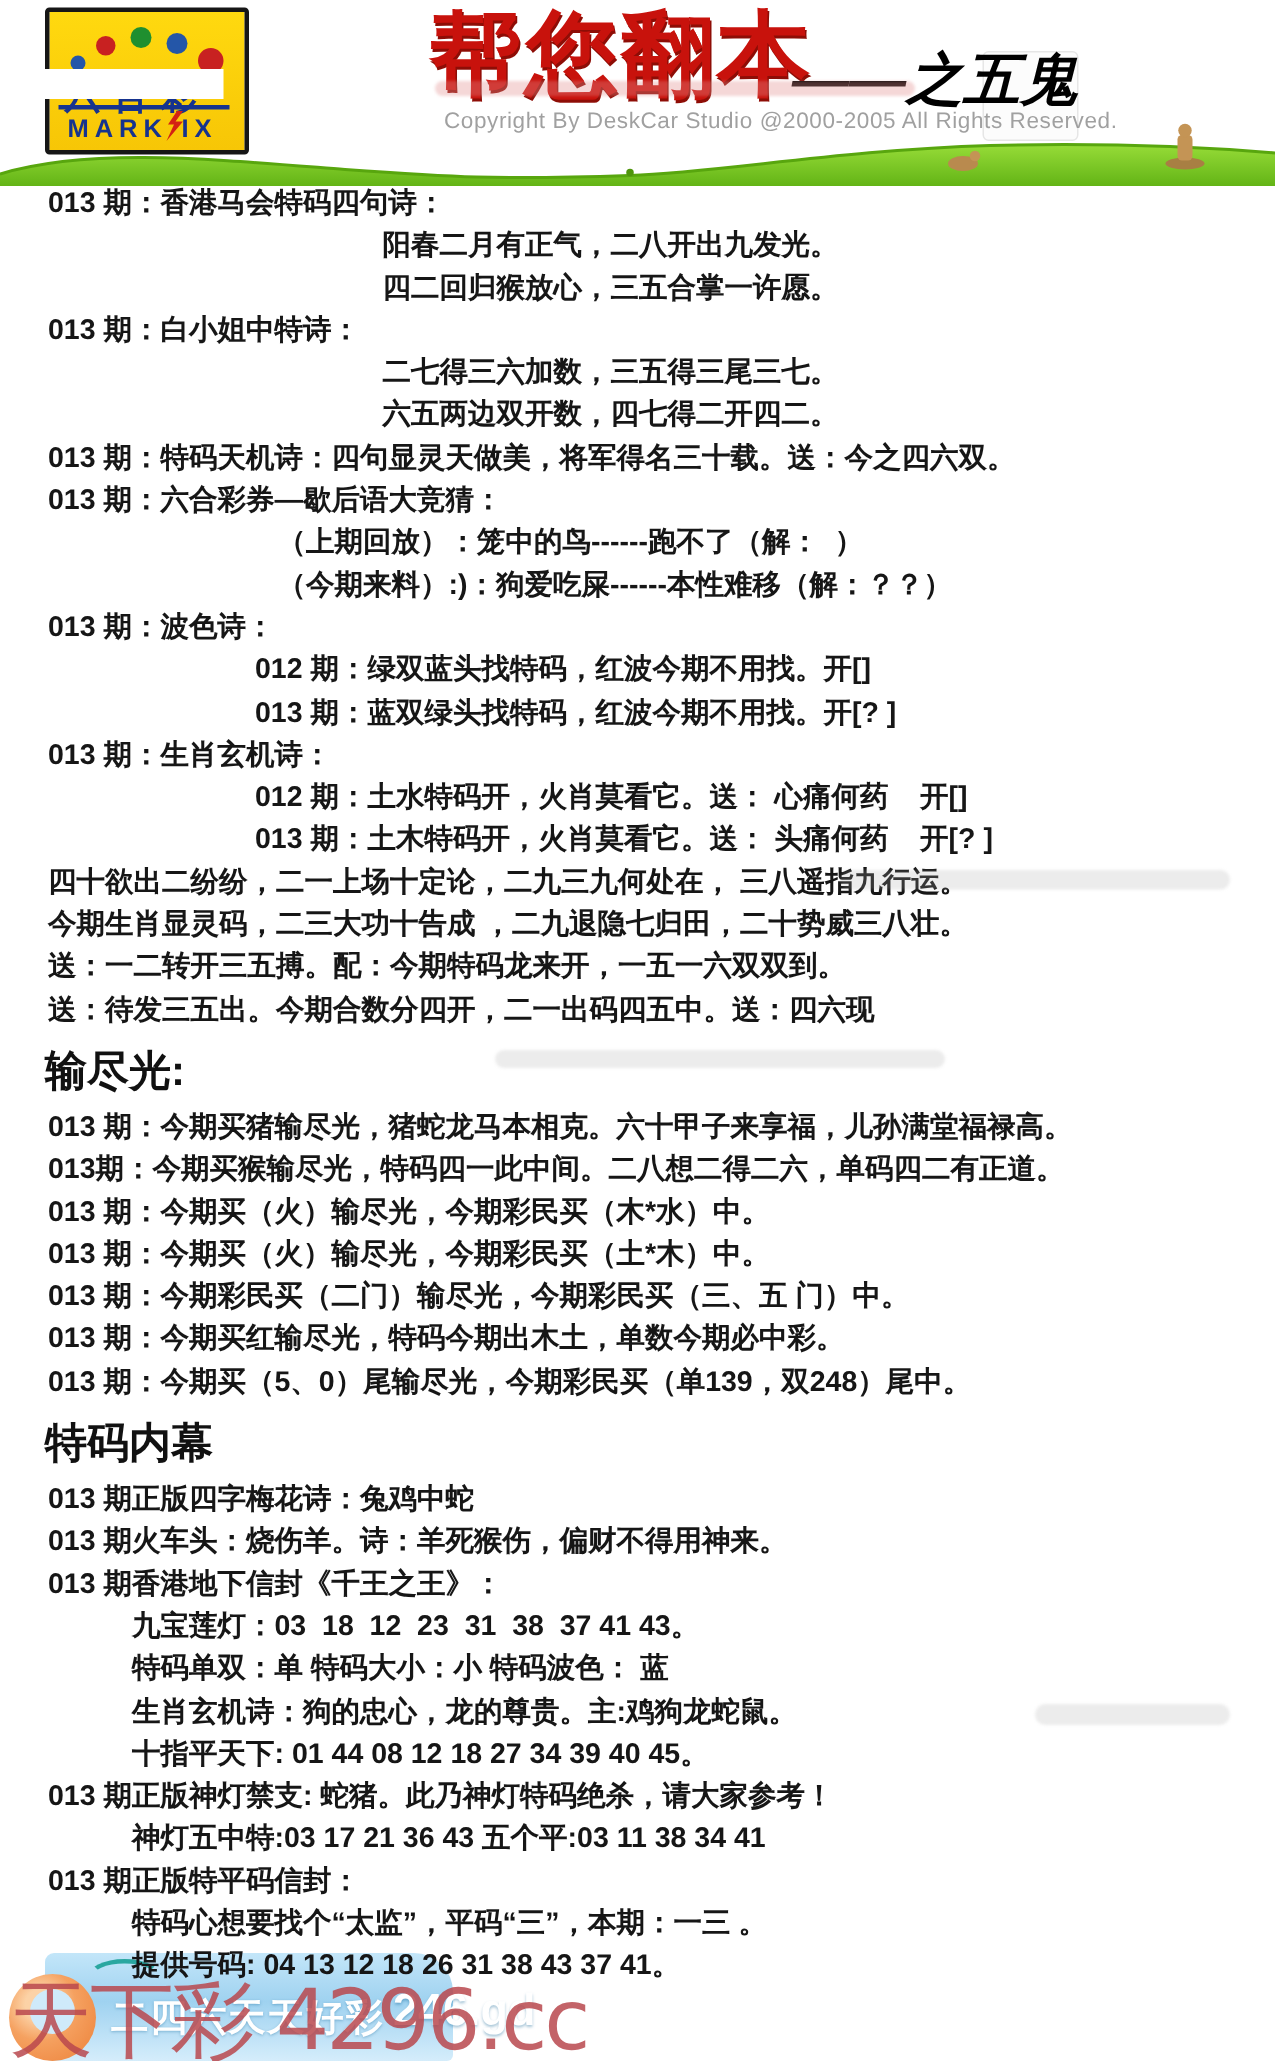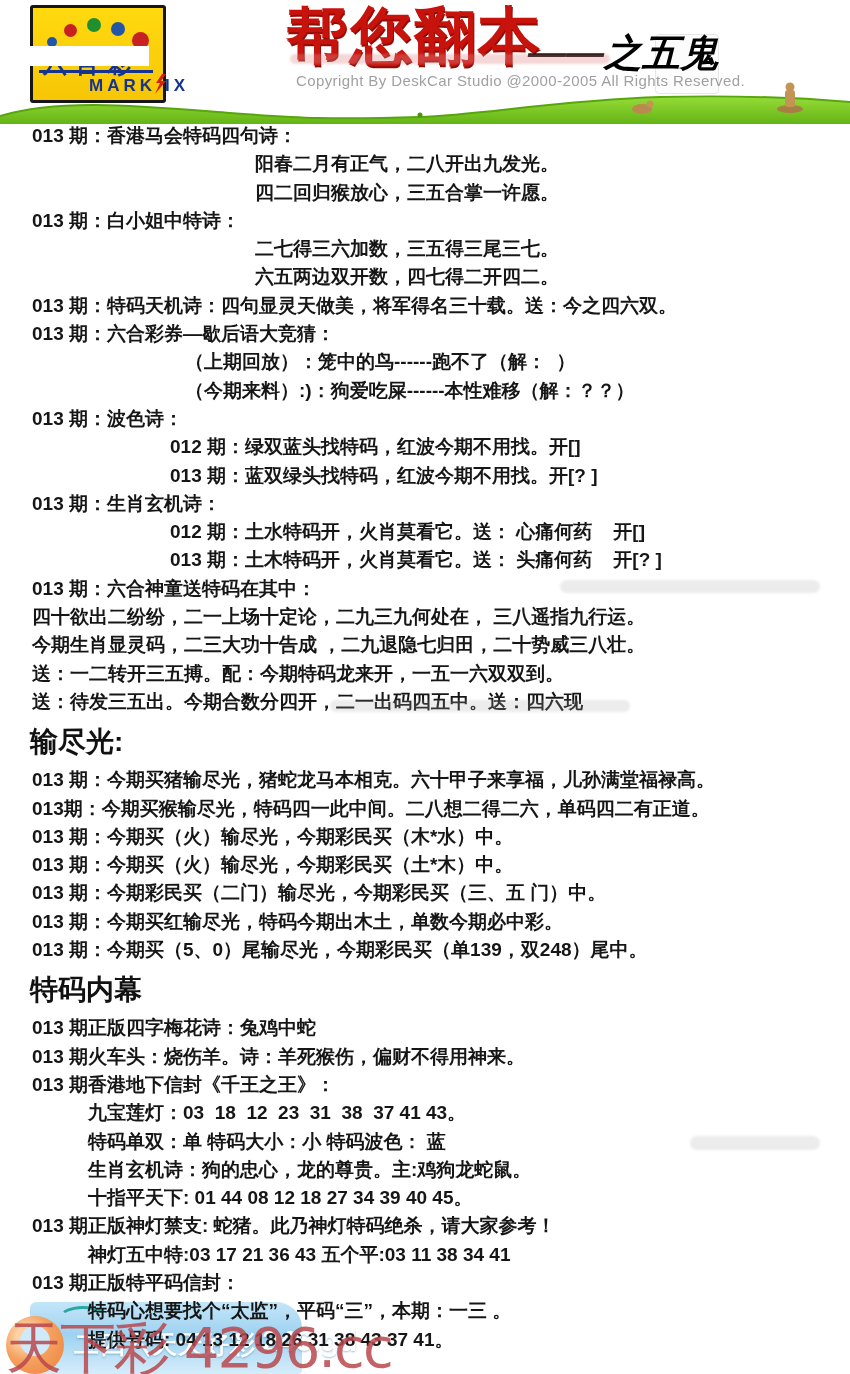--- a/index.html
+++ b/index.html
@@ -15,21 +15,21 @@
   .d1{left:14px;top:29px;width:10px;height:10px;background:#2456a8;}
   .d2{left:31px;top:16px;width:13px;height:13px;background:#c82121;}
   .d3{left:54px;top:10px;width:14px;height:14px;background:#1f8f2f;}
   .d4{left:78px;top:14px;width:14px;height:14px;background:#2456a8;}
   .d5{left:99px;top:24px;width:17px;height:17px;background:#c82121;}
   .brand-cn{position:absolute;left:10px;top:40px;width:112px;font-size:24px;font-weight:bold;
             color:#16338e;letter-spacing:8px;white-space:nowrap;}
   .white-band{position:absolute;left:-16px;top:38px;width:132px;height:20px;background:#ffffff;}
   .brand-line{position:absolute;left:6px;top:62px;width:114px;height:3px;background:#16338e;}
   .brand-row{position:absolute;left:0;top:66px;width:124px;text-align:center;font-size:17px;
-             font-weight:bold;color:#16338e;letter-spacing:4px;white-space:nowrap;margin-left:44px;}
+             font-weight:bold;color:#16338e;letter-spacing:4px;white-space:nowrap;}
   .brand-row svg{vertical-align:-3px;margin:0 -2px;}
   .title{position:absolute;left:286px;top:-6px;font-family:"DejaVu Serif","Liberation Serif",serif;
          font-size:62px;font-weight:900;color:#c8120c;letter-spacing:2px;
          text-shadow:1px 2px 0 #8e0d06;white-space:nowrap;}
   .subtitle{position:absolute;left:528px;top:28px;font-size:38px;font-weight:900;color:#000;
             white-space:nowrap;letter-spacing:0px;font-style:italic;}
   .pink-smudge{position:absolute;left:290px;top:54px;width:320px;height:10px;border-radius:5px;
                background:rgba(226,140,140,.35);filter:blur(1px);}
   .copyright{position:absolute;left:296px;top:72px;font-size:15px;color:#909090;opacity:.85;
              letter-spacing:.4px;white-space:nowrap;}
@@ -129,21 +129,20 @@
       <div class="line in-none">013 期：特码天机诗：四句显灵天做美，将军得名三十载。送：今之四六双。</div>
       <div class="line in-none">013 期：六合彩券—歇后语大竞猜：</div>
       <div class="line in-riddle">（上期回放）：笼中的鸟------跑不了（解：  ）</div>
       <div class="line in-riddle">（今期来料）:)：狗爱吃屎------本性难移（解：？？）</div>
       <div class="line in-none">013 期：波色诗：</div>
       <div class="line in-mid">012 期：绿双蓝头找特码，红波今期不用找。开[]</div>
       <div class="line in-mid">013 期：蓝双绿头找特码，红波今期不用找。开[? ]</div>
       <div class="line in-none">013 期：生肖玄机诗：</div>
       <div class="line in-mid">012 期：土水特码开，火肖莫看它。送： 心痛何药    开[]</div>
       <div class="line in-mid">013 期：土木特码开，火肖莫看它。送： 头痛何药    开[? ]</div>
-      <div class="line in-none">013 期：六合神童送特码在其中：</div>
       <div class="line in-none">四十欲出二纷纷，二一上场十定论，二九三九何处在， 三八遥指九行运。</div>
       <div class="line in-none">今期生肖显灵码，二三大功十告成 ，二九退隐七归田，二十势威三八壮。</div>
       <div class="line in-none">送：一二转开三五搏。配：今期特码龙来开，一五一六双双到。</div>
       <div class="line in-none">送：待发三五出。今期合数分四开，二一出码四五中。送：四六现</div>
       <div class="sec-heading">输尽光:</div>
       <div class="line in-none">013 期：今期买猪输尽光，猪蛇龙马本相克。六十甲子来享福，儿孙满堂福禄高。</div>
       <div class="line in-none">013期：今期买猴输尽光，特码四一此中间。二八想二得二六，单码四二有正道。</div>
       <div class="line in-none">013 期：今期买（火）输尽光，今期彩民买（木*水）中。</div>
       <div class="line in-none">013 期：今期买（火）输尽光，今期彩民买（土*木）中。</div>
       <div class="line in-none">013 期：今期彩民买（二门）输尽光，今期彩民买（三、五 门）中。</div>

